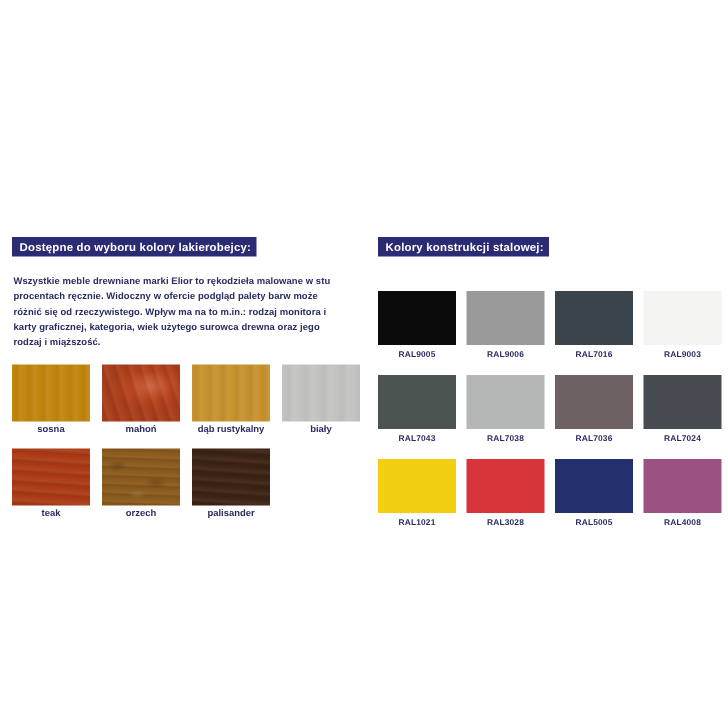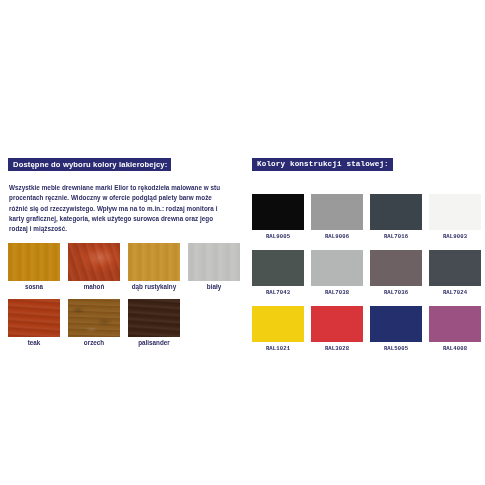--- a/index.html
+++ b/index.html
@@ -18,21 +18,21 @@
     position: relative;
     width: 450px;
     height: 485px;
     background: #ffffff;
   }
   .panel {
     position: absolute;
     top: 152px;
   }
   .panel-left  { left: 8px;   width: 236px; }
-  .panel-right { left: 252px; width: 233px; font-family: Liberation Mono, monospace; }
+  .panel-right { left: 252px; width: 233px; }
 
   .section-title {
     display: inline-block;
     background: #2b2b73;
     color: #ffffff;
     font-size: 7.6px;
     font-weight: bold;
     letter-spacing: 0.15px;
     padding: 2.5px 4px 2.5px 5px;
     line-height: 1;

